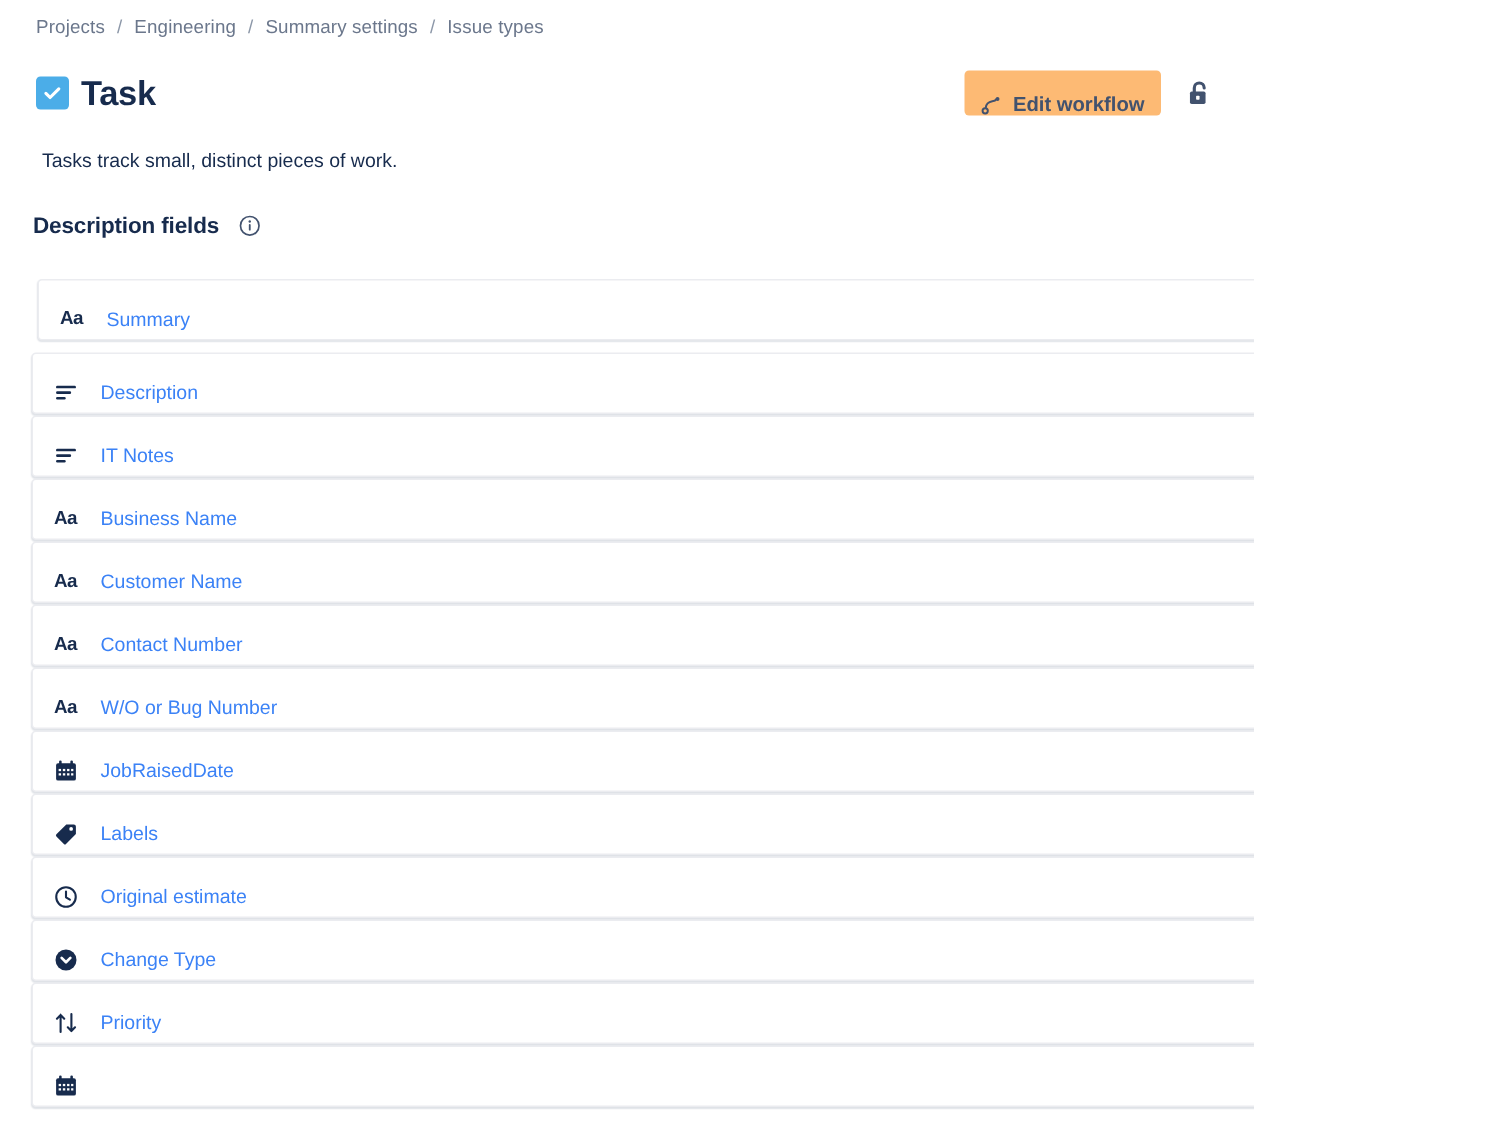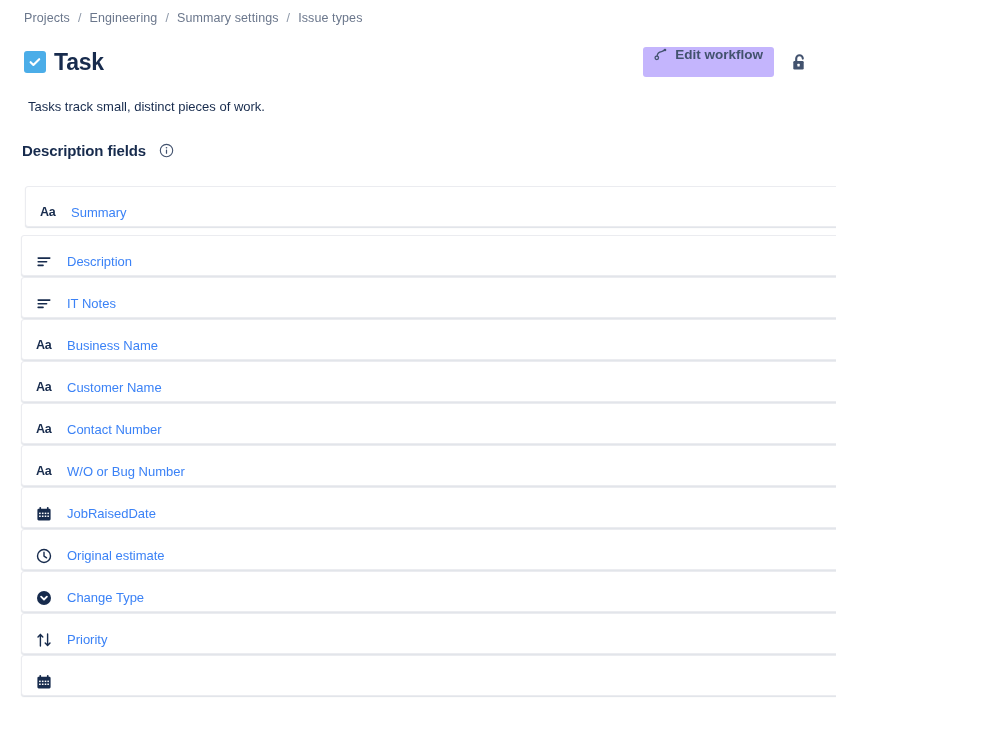--- a/index.html
+++ b/index.html
@@ -72,27 +72,27 @@
     line-height: 28px;
   }
   .title-actions {
     margin-left: auto;
     display: flex;
     align-items: center;
     gap: 12px;
   }
   .edit-workflow-btn {
     display: inline-flex;
-    align-items: flex-start;
+    align-items: flex-end;
     gap: 7px;
     height: 30px;
     padding: 0 11px;
     border: none;
     border-radius: 3px;
-    background: #c4b5fd;
+    background: #fdba74;
     color: #42526e;
     font-family: "Liberation Sans", sans-serif;
     font-size: 13.5px;
     font-weight: 600;
     cursor: pointer;
     white-space: nowrap;
   }
   .lock-btn {
     display: inline-flex;
     align-items: center;
@@ -344,20 +344,34 @@
             <rect x="11.4" y="9.5" width="1.5" height="1.5" fill="#ffffff"></rect>
           </svg>
         </span>
         <span class="field-label">JobRaisedDate</span>
         <span class="chevron">
           <svg width="14" height="14" viewBox="0 0 16 16">
             <path d="M6 3.2 L10.8 8 L6 12.8" fill="none" stroke="#172b4d" stroke-width="1.9" stroke-linecap="round" stroke-linejoin="round"></path>
           </svg>
         </span>
       </div>
+      <div class="field-row">
+        <span class="field-icon">
+          <svg width="16" height="16" viewBox="0 0 16 16">
+            <path d="M8.2 1.6 H13.2 a1.4 1.4 0 0 1 1.4 1.4 V8 L8.0 14.6 a1.0 1.0 0 0 1-1.4 0 L1.6 9.6 a1.0 1.0 0 0 1 0-1.4 Z" fill="#172b4d"></path>
+            <circle cx="11.4" cy="4.6" r="1.25" fill="#ffffff"></circle>
+          </svg>
+        </span>
+        <span class="field-label">Labels</span>
+        <span class="chevron">
+          <svg width="14" height="14" viewBox="0 0 16 16">
+            <path d="M6 3.2 L10.8 8 L6 12.8" fill="none" stroke="#172b4d" stroke-width="1.9" stroke-linecap="round" stroke-linejoin="round"></path>
+          </svg>
+        </span>
+      </div>
       <div class="field-row no-chevron">
         <span class="field-icon">
           <svg width="16" height="16" viewBox="0 0 16 16">
             <circle cx="8" cy="8" r="6.5" fill="none" stroke="#172b4d" stroke-width="1.4"></circle>
             <path d="M8 4.3 V8.2 L10.6 9.8" fill="none" stroke="#172b4d" stroke-width="1.4" stroke-linecap="round" stroke-linejoin="round"></path>
           </svg>
         </span>
         <span class="field-label">Original estimate</span>
       </div>
       <div class="field-row">

